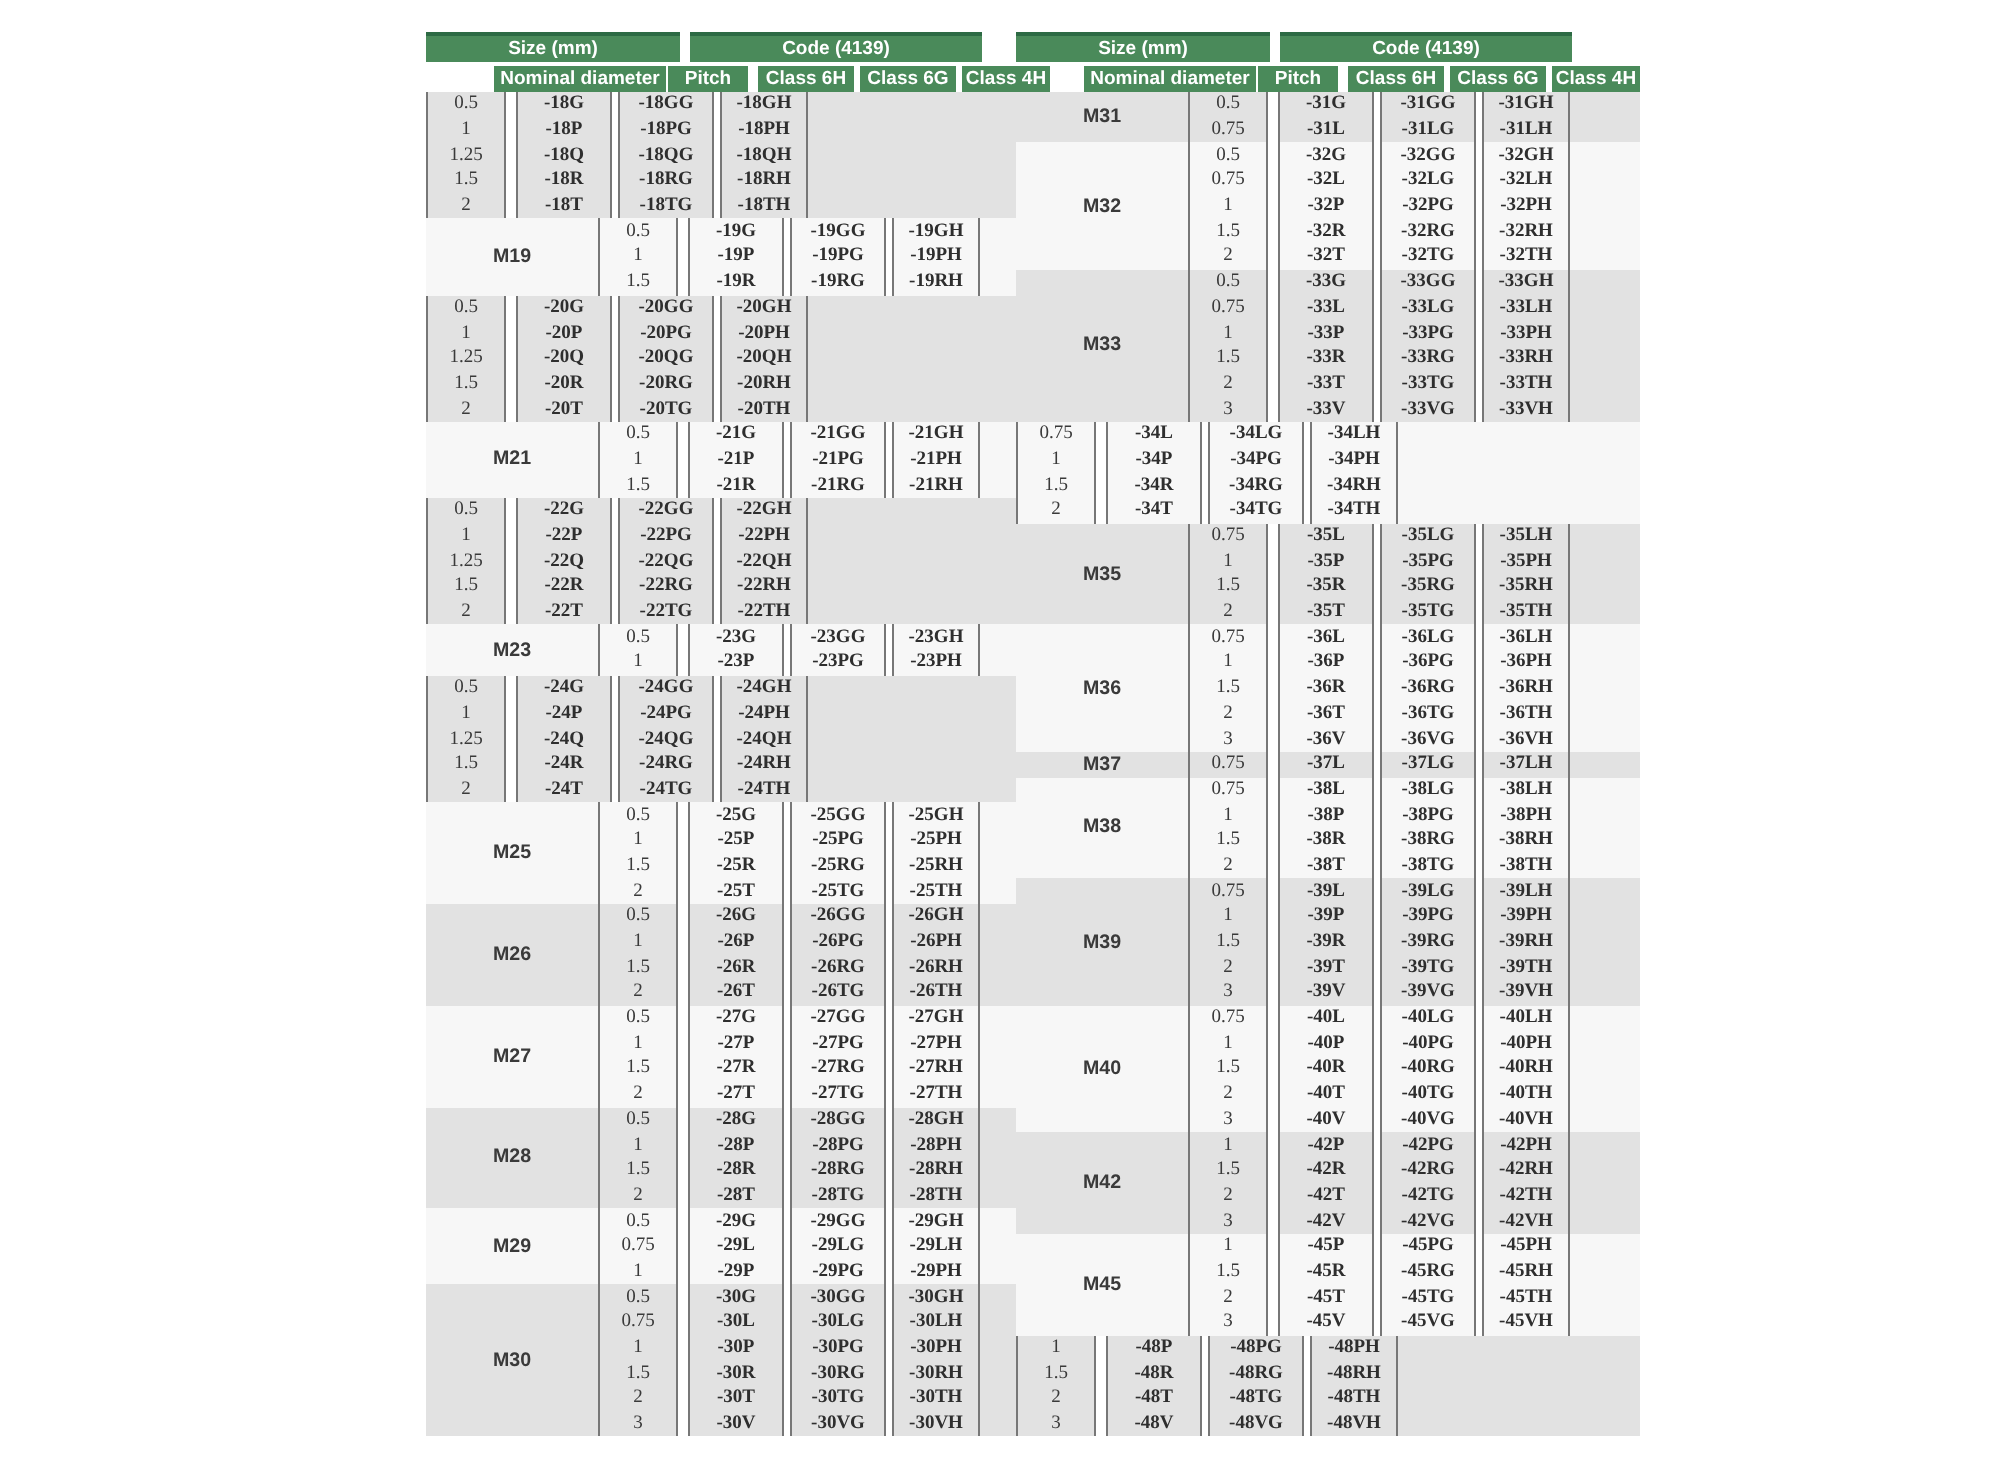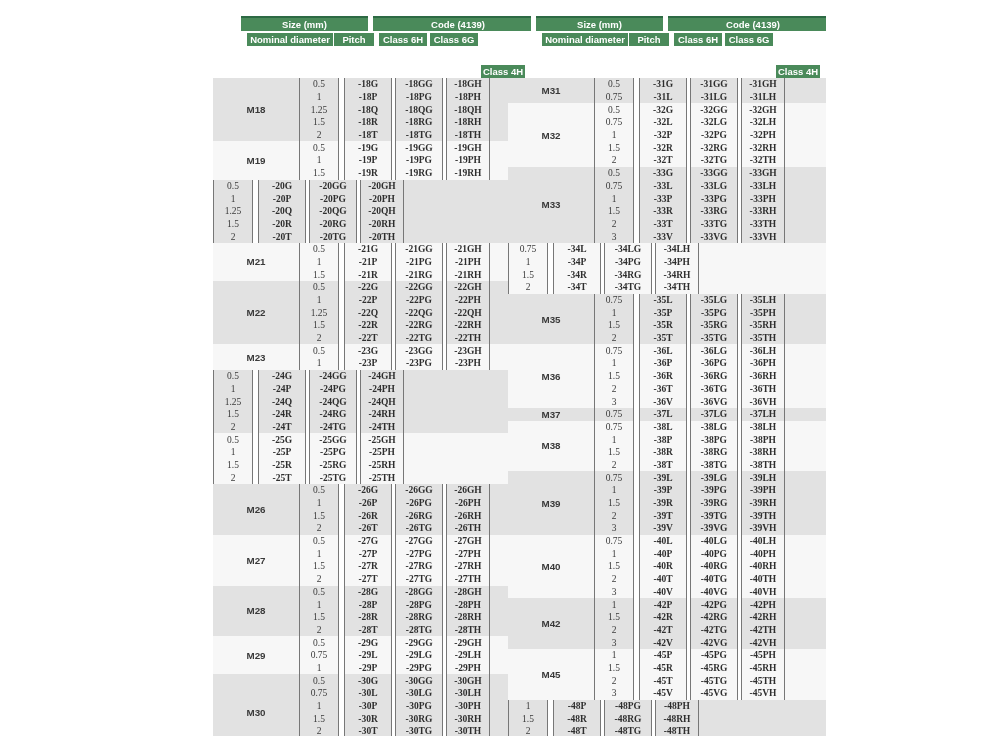--- a/index.html
+++ b/index.html
@@ -13,26 +13,26 @@
 
   
   .hrow { display:flex; }
   .hcell {
     background:#4a8a5a; color:#ffffff; font-weight:bold; font-size:9.5px;
     display:flex; align-items:center; justify-content:center;
     height:13px; white-space:nowrap; overflow:hidden;
   }
   .hrow1 .hcell { border-top:2px solid #2d6a44; }
   .hgap-v { height:2px; background:#ffffff; }
-  .w-size  { width:127px;margin-left:28px; }
-  .w-codes { width:146px;padding-left:12px; }
+  .w-size  { width:127px; }
+  .w-codes { width:146px; }
   .w-diam  { width:86px;margin-left:34px; }
   .w-pitch { width:40px; }
   .w-code  { width:48px; }
-  .w-c4h   { width:44px;margin-top:32px; }
+  .w-c4h   { width:44px; }
   .g1 { width:1px; background:#ffffff; flex:none; }
   .g5 { width:5px; background:#ffffff; flex:none; }
   .g3 { width:3px; background:#ffffff; flex:none; }
 
   
   .group { display:flex; }
   .band-a { background:#e2e2e2; }
   .band-b { background:#f7f7f7; }
   .cell {
     display:flex; align-items:center; justify-content:center;
@@ -66,21 +66,20 @@
       <div class="hcell w-pitch">Pitch</div>
       <div class="g5"></div>
       <div class="hcell w-code">Class 6H</div>
       <div class="g3"></div>
       <div class="hcell w-code">Class 6G</div>
       <div class="g3"></div>
       <div class="hcell w-c4h">Class 4H</div>
     </div>
     <div class="tbody">
         <div class="group band-a">
-          <div class="cell diam">M18</div>
           <div class="grows">
             <div class="row">
               <div class="cell pitch">0.5</div>
               <div class="g5"></div>
               <div class="cell code">-18G</div>
               <div class="g3"></div>
               <div class="cell code">-18GG</div>
               <div class="g3"></div>
               <div class="cell code c4h">-18GH</div>
             </div>
@@ -229,21 +228,20 @@
               <div class="g5"></div>
               <div class="cell code">-21R</div>
               <div class="g3"></div>
               <div class="cell code">-21RG</div>
               <div class="g3"></div>
               <div class="cell code c4h">-21RH</div>
             </div>
           </div>
         </div>
         <div class="group band-a">
-          <div class="cell diam">M22</div>
           <div class="grows">
             <div class="row">
               <div class="cell pitch">0.5</div>
               <div class="g5"></div>
               <div class="cell code">-22G</div>
               <div class="g3"></div>
               <div class="cell code">-22GG</div>
               <div class="g3"></div>
               <div class="cell code c4h">-22GH</div>
             </div>
@@ -351,20 +349,21 @@
               <div class="g5"></div>
               <div class="cell code">-24T</div>
               <div class="g3"></div>
               <div class="cell code">-24TG</div>
               <div class="g3"></div>
               <div class="cell code c4h">-24TH</div>
             </div>
           </div>
         </div>
         <div class="group band-b">
+          <div class="cell diam">M25</div>
           <div class="grows">
             <div class="row">
               <div class="cell pitch">0.5</div>
               <div class="g5"></div>
               <div class="cell code">-25G</div>
               <div class="g3"></div>
               <div class="cell code">-25GG</div>
               <div class="g3"></div>
               <div class="cell code c4h">-25GH</div>
             </div>

